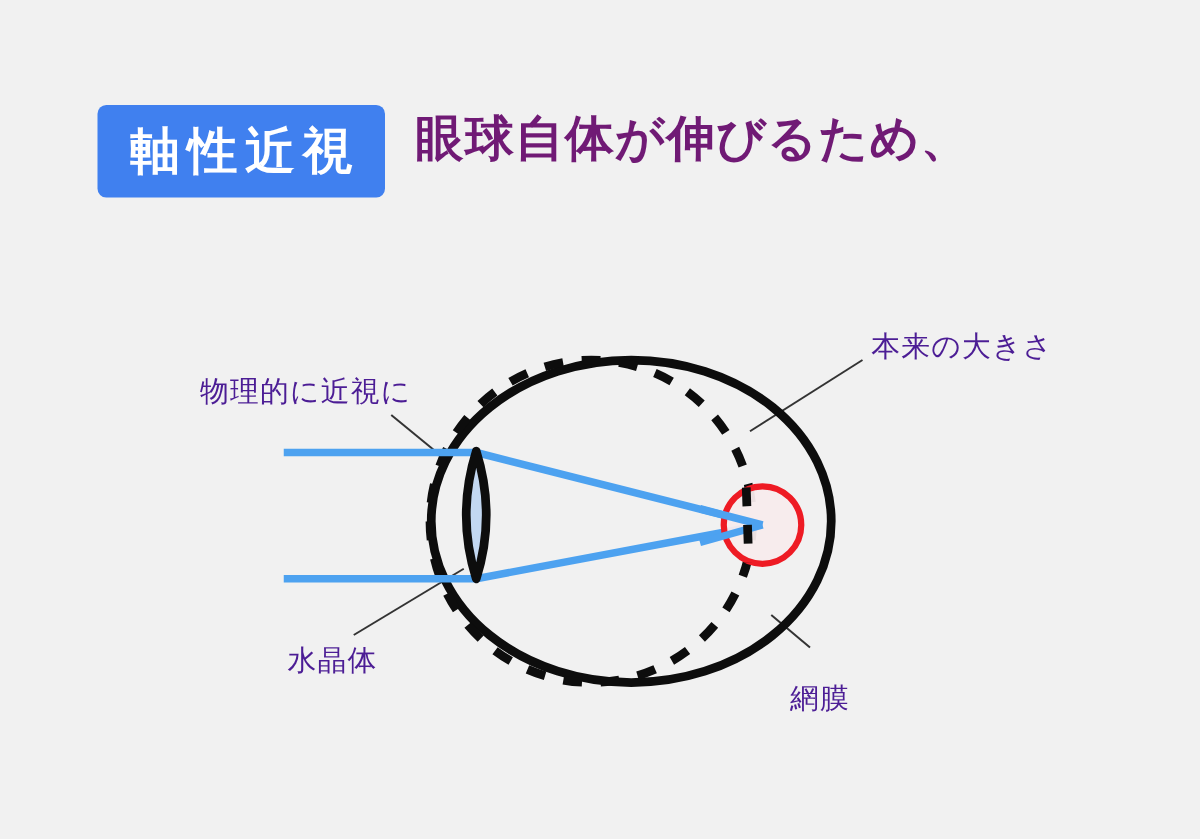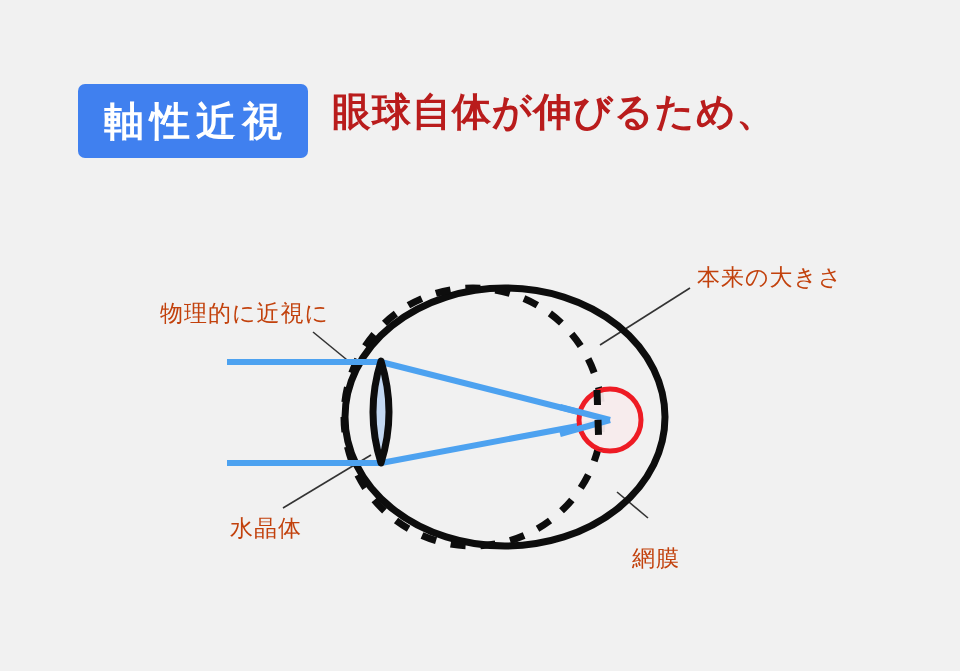--- a/index.html
+++ b/index.html
@@ -38,40 +38,40 @@
     letter-spacing: 6px;
     line-height: 1;
     padding: 17px 20px 17px 26px;
     border-radius: 7px;
     white-space: nowrap;
   }
   .headline {
     font-size: 39px;
     font-weight: 700;
     line-height: 1.32;
-    color: #b91c1c;
+    color: #701a75;
     letter-spacing: 1px;
     white-space: nowrap;
     margin-top: 2px;
   }
   .headline div { display: block; }
 
   
   .diagram {
     position: absolute;
     left: 0;
     top: 0;
     width: 960px;
     height: 671px;
   }
   .lbl {
     position: absolute;
     font-size: 23px;
     font-weight: 500;
-    color: #c2410c;
+    color: #4c1d95;
     white-space: nowrap;
     letter-spacing: 1px;
     text-align: right;
   }
   .lbl.sub {
     font-size: 17px;
     letter-spacing: 0px;
   }
   #label-incoming-light { left: 160px; top: 298px; }
   #label-original-size  { left: 697px; top: 262px; }

